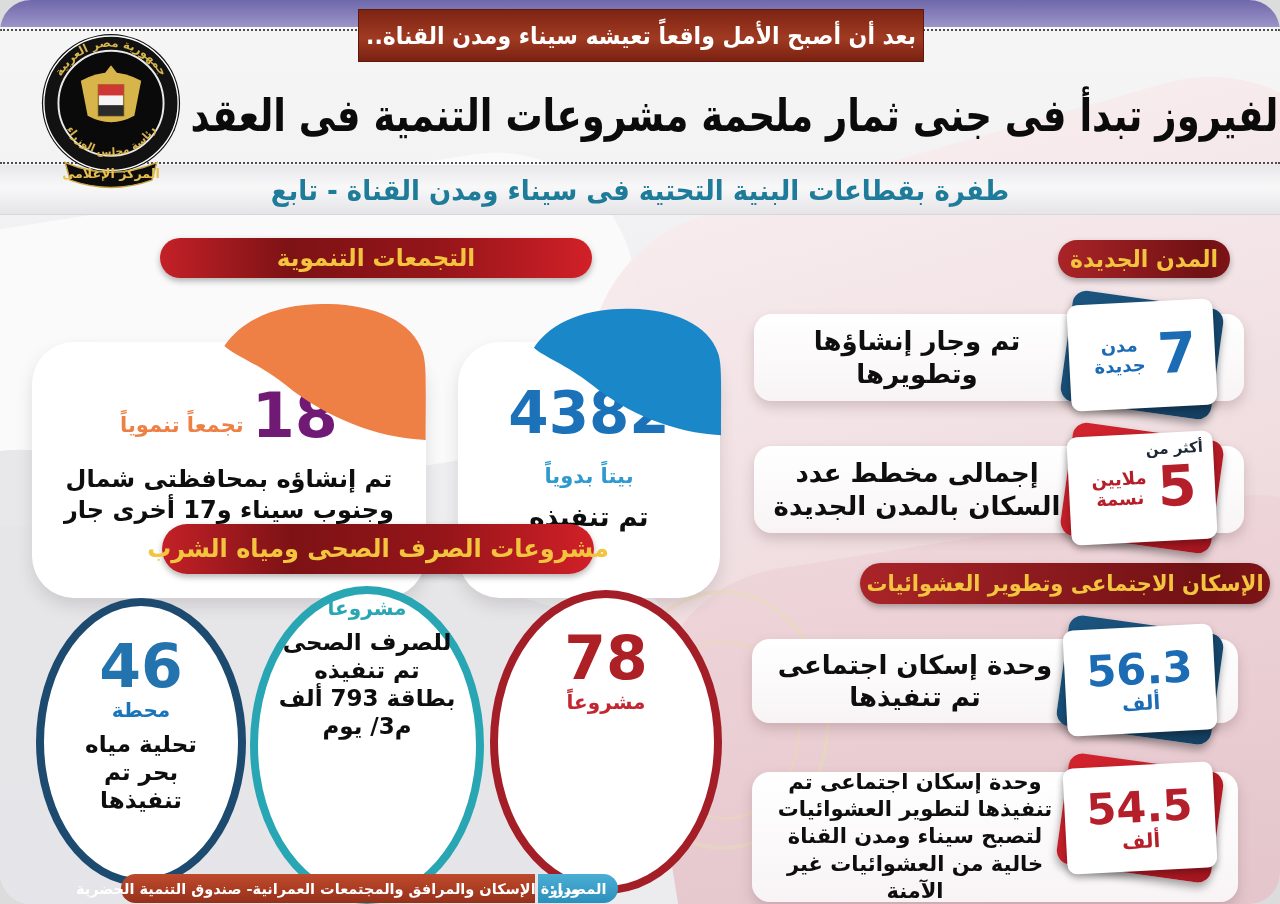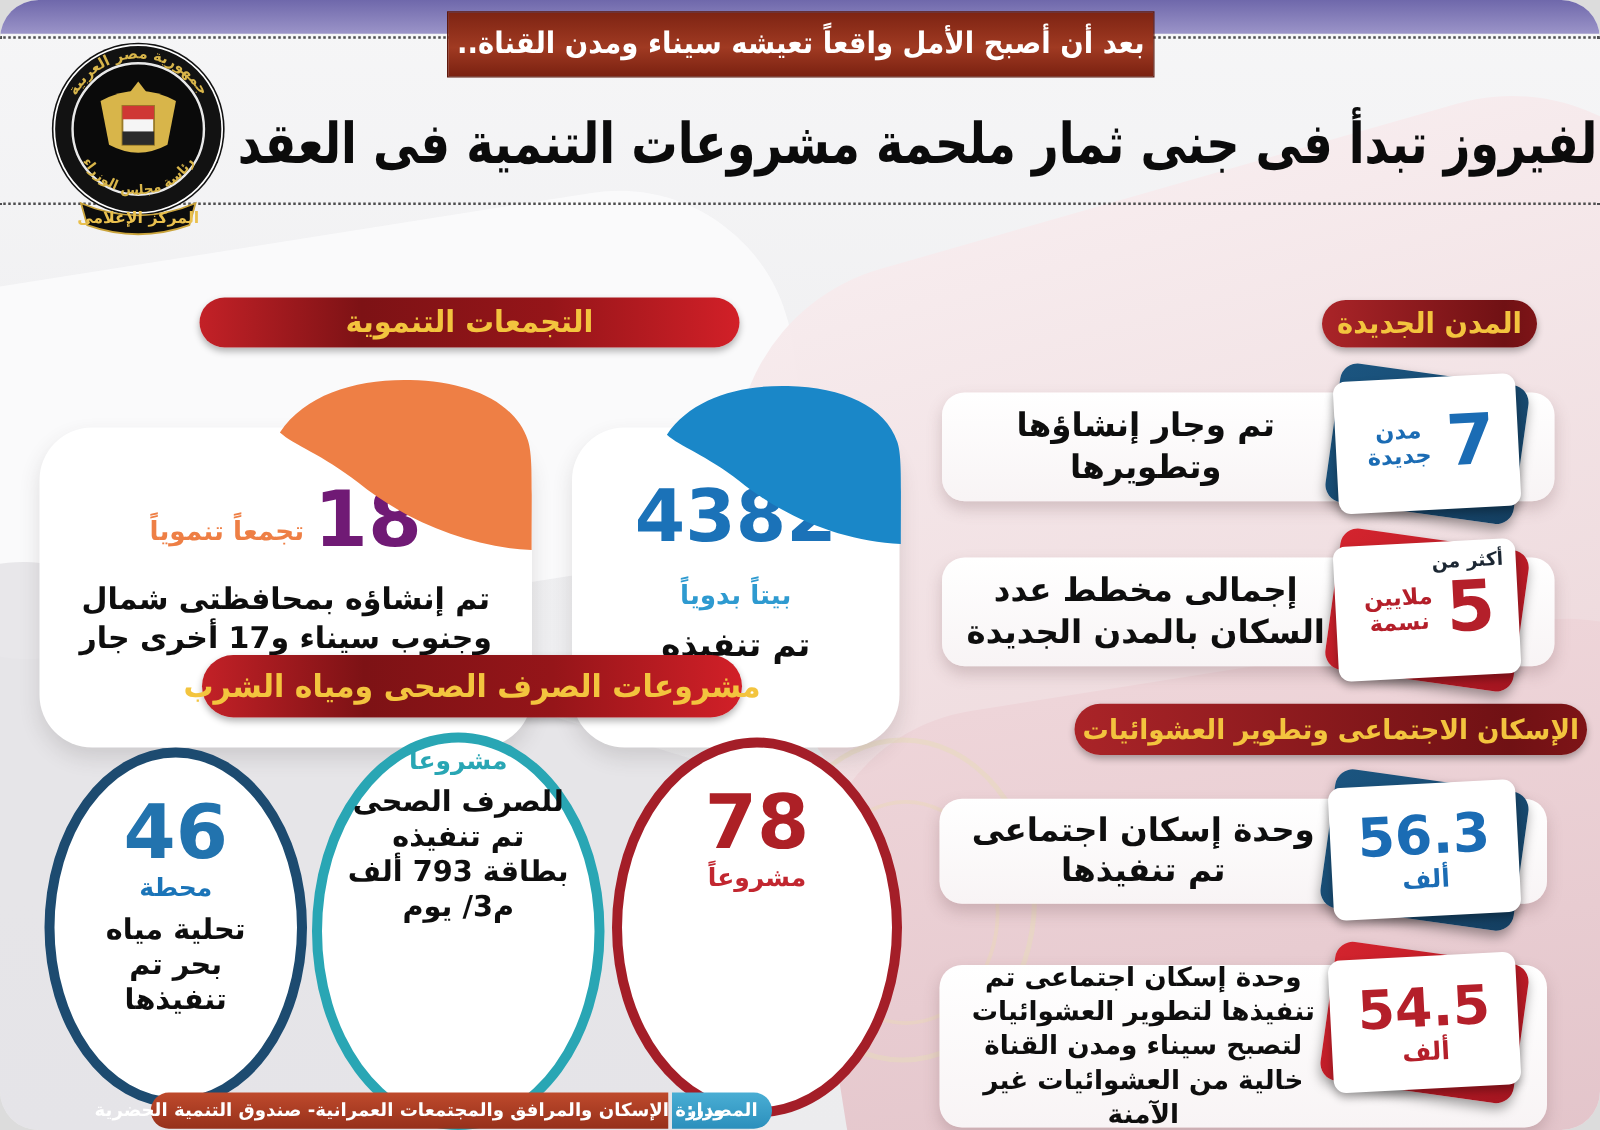--- a/index.html
+++ b/index.html
@@ -165,20 +165,23 @@
     </text>
     <path d="M28 134 q47 20 94 0 l-5 18 q-42 15 -84 0 z" fill="#0d0d0d" stroke="#caa43c" stroke-width="1.5"></path>
     <text x="75" y="150" font-size="13" fill="#e9c04e" text-anchor="middle">المركز الإعلامى</text>
   </svg>
 
   <div class="main-title">
     <span>أرض الفيروز تبدأ فى جنى ثمار ملحمة مشروعات التنمية فى العقد الأخير</span>
   </div>
   <div class="dotline dot2"></div>
 
+  <div class="subtitle-bar">
+    <span>طفرة بقطاعات البنية التحتية فى سيناء ومدن القناة - تابع</span>
+  </div>
 
   <div class="pill pill-tajammuat">
     <span>التجمعات التنموية</span>
   </div>
 
   <svg class="wave-svg wave-o" viewBox="0 0 200 135">
     <path d="M2,42 C22,12 62,0 104,1 C150,2 186,18 196,48 C200,60 199,80 199,134 C150,132 100,111 63,81 C35,59 13,52 2,42 Z" fill="#ee7f45"></path>
   </svg>
   <div class="wave-card-white wc-orange">
     <div class="numrow">

